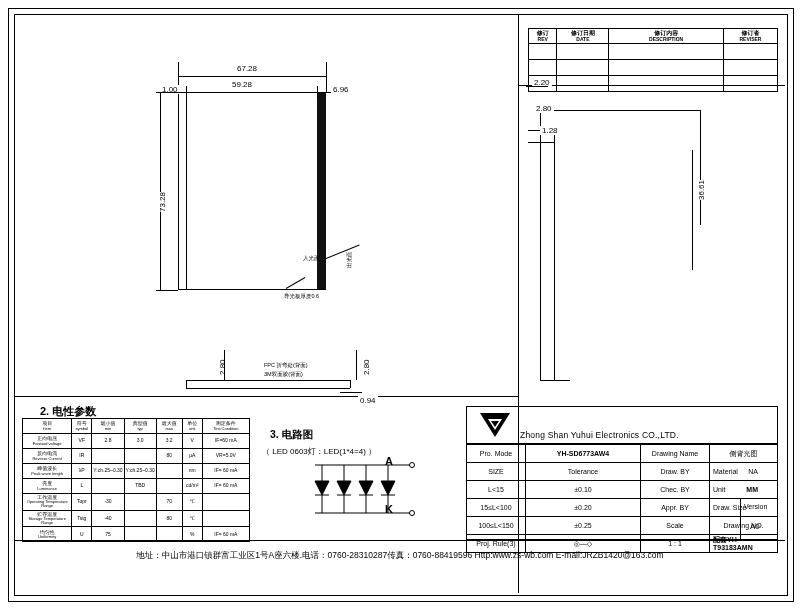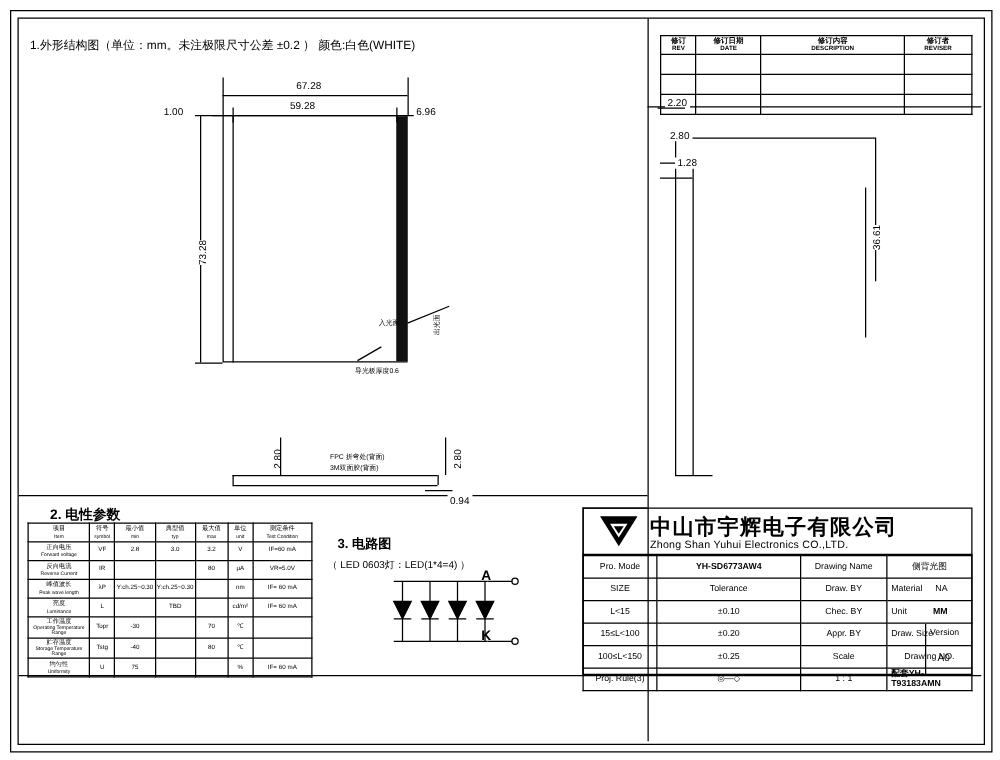--- a/index.html
+++ b/index.html
@@ -68,21 +68,20 @@
   <div class="frame-outer"></div>
   <div class="frame-inner"></div>
 
   <div class="vline" style="left:518px;top:15px;height:578px;"></div>
   <div class="hline" style="left:15px;top:396px;width:503px;"></div>
   <div class="hline" style="left:15px;top:540px;width:770px;"></div>
   <div class="hline" style="left:518px;top:85px;width:267px;"></div>
   <div class="hline" style="left:466px;top:406px;width:52px;"></div>
   <div class="vline" style="left:466px;top:406px;height:134px;"></div>
 
-  <div class="sec1-title">1.外形结构图（单位：mm。未注极限尺寸公差 ±0.2 ）    颜色:白色(WHITE)</div>
   <div class="sec2-title">2. 电性参数</div>
   <div class="sec3-title">3. 电路图</div>
   <div class="sec3-sub">（ LED 0603灯：LED(1*4=4) ）</div>
 
   <div>
 
     <div class="rect-outline" style="left:178px;top:92px;width:148px;height:198px;"></div>
 
     <div class="vline" style="left:186px;top:92px;height:198px;"></div>
 
@@ -91,21 +90,21 @@
     <div class="ext-line" style="left:178px;top:62px;height:30px;"></div>
     <div class="ext-line" style="left:326px;top:62px;height:30px;"></div>
     <div class="dim-line" style="left:178px;top:76px;width:148px;"></div>
     <div class="dim-text" style="left:235px;top:64px;">67.28</div>
 
     <div class="ext-line" style="left:186px;top:86px;height:12px;"></div>
     <div class="ext-line" style="left:317px;top:86px;height:12px;"></div>
     <div class="dim-line" style="left:186px;top:92px;width:131px;"></div>
     <div class="dim-text" style="left:230px;top:80px;">59.28</div>
 
-    <div class="dim-text" style="left:129px;top:85px;">1.00</div>
+    <div class="dim-text" style="left:160px;top:85px;">1.00</div>
     <div class="dim-line" style="left:170px;top:92px;width:16px;"></div>
 
     <div class="dim-text" style="left:331px;top:85px;">6.96</div>
     <div class="dim-line" style="left:317px;top:92px;width:14px;"></div>
 
     <div class="dim-vline" style="left:160px;top:92px;height:198px;"></div>
     <div class="dim-line" style="left:156px;top:92px;width:22px;"></div>
     <div class="dim-line" style="left:156px;top:290px;width:22px;"></div>
     <div class="dim-text-v" style="left:158px;top:212px;">73.28</div>
 
@@ -340,21 +339,20 @@
   <div style="position:absolute;left:385px;top:455px;font-size:11px;font-weight:bold;">A</div>
   <div style="position:absolute;left:385px;top:503px;font-size:11px;font-weight:bold;">K</div>
 
   <div class="tb"></div>
   <div class="tb-logo"></div>
   <svg class="logo-mark" viewBox="0 0 34 30">
     <polygon points="2,3 32,3 17,27" fill="#000"></polygon>
     <polygon points="10,9 24,9 17,20" fill="#fff"></polygon>
     <polygon points="13,11 21,11 17,17" fill="#000"></polygon>
   </svg>
-  <div class="company-cn">中山市宇辉电子有限公司</div>
   <div class="company-en">Zhong Shan Yuhui Electronics CO.,LTD.</div>
 
   <table class="tbl2">
     <tbody>
         <tr>
       <td style="width:52px" class="c-center">Pro. Mode</td>
       <td style="width:108px" class="c-center bold">YH-SD6773AW4</td>
       <td style="width:62px" class="c-center">Drawing Name</td>
       <td class="c-center">侧背光图</td>
     </tr>
@@ -398,13 +396,14 @@
       <td>
         <span class="bold">配套YH-T93183AMN</span>
       </td>
     </tr>
   </tbody>
     </table>
   <div style="position:absolute;left:744px;top:503px;font-size:7px;">Version</div>
   <div style="position:absolute;left:750px;top:522px;font-size:8px;">A0</div>
   <div class="vline" style="left:740px;top:499px;height:41px;"></div>
 
+  <div class="footer">地址：中山市港口镇群富工业区1号A座六楼.电话：0760-28310287传真：0760-88419596 Http:www.zs-wb.com  E-mail:JRZB1420@163.com</div>
 </div>
 
 </body></html>

